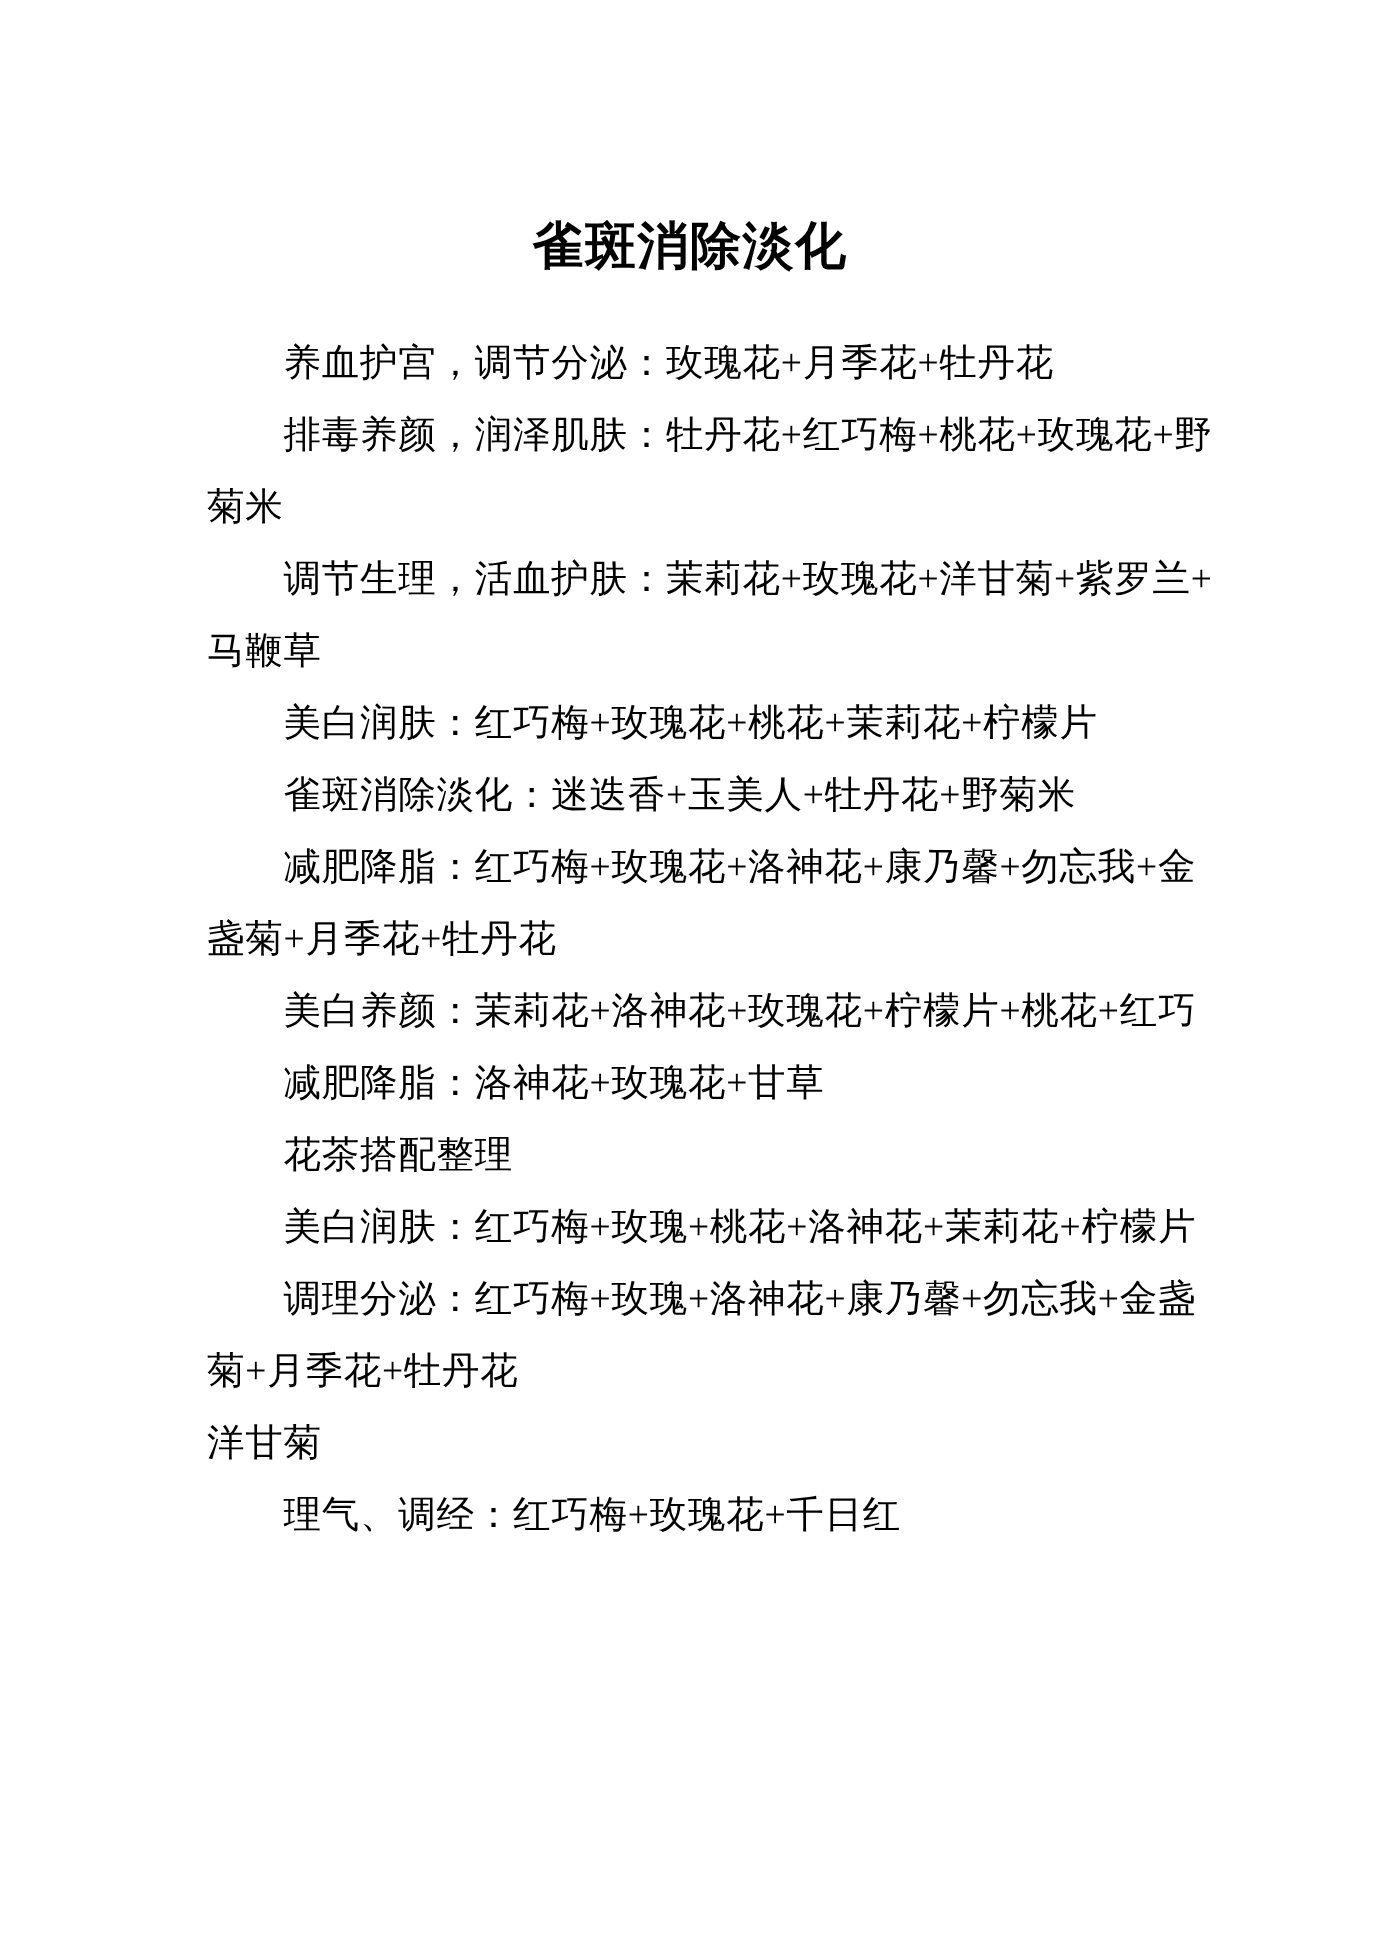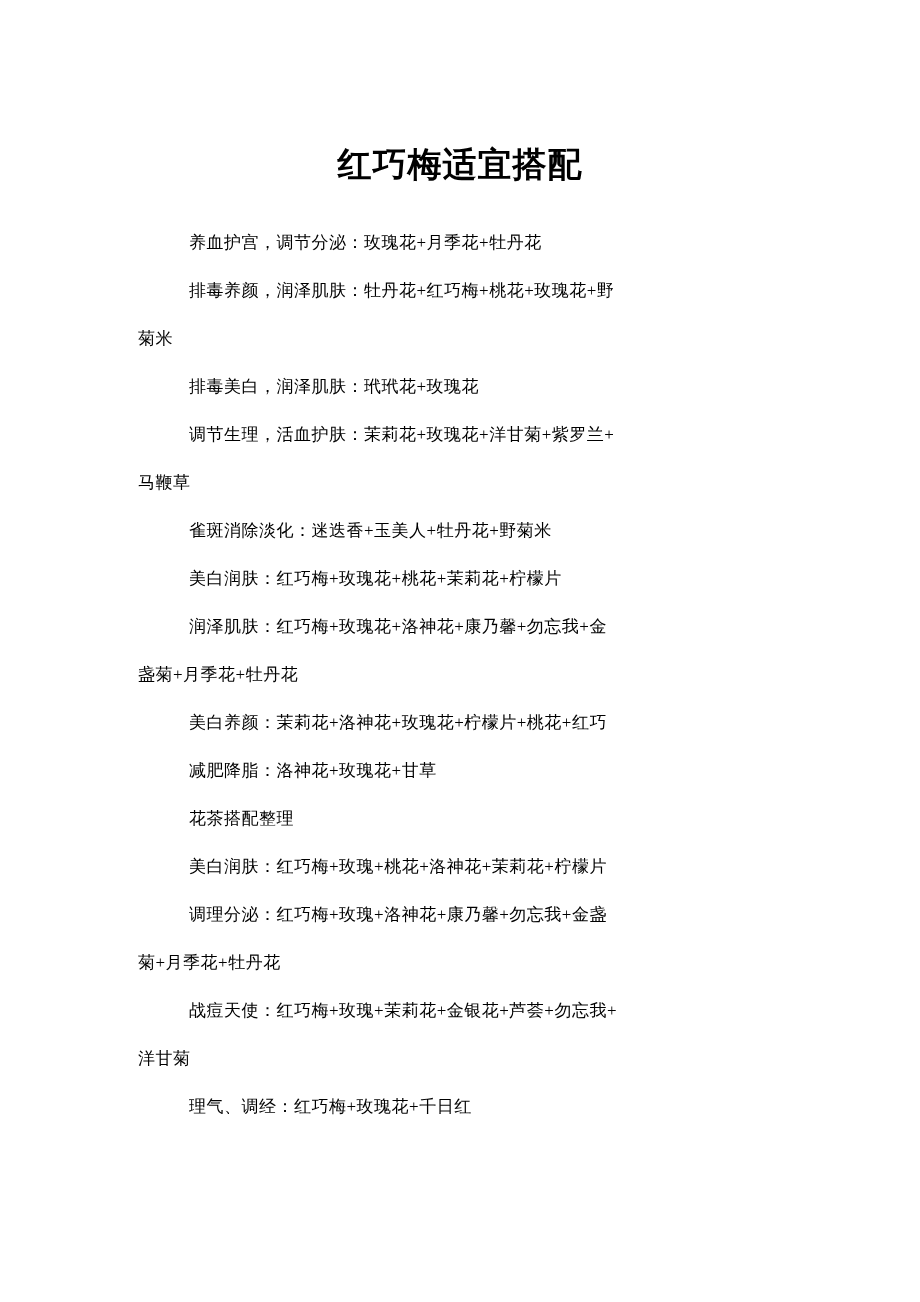--- a/index.html
+++ b/index.html
@@ -27,51 +27,49 @@
     font-weight: 700;
     line-height: 44px;
     letter-spacing: 1px;
     white-space: pre;
   }
   .doc-body {
     position: absolute;
     top: 219px;
     left: 138px;
     width: 660px;
-    font-size: 17px;
+    font-size: 25px;
     line-height: 48px;
     letter-spacing: 0.5px;
   }
   .line {
     height: 48px;
     white-space: pre;
   }
   .line.indent {
     padding-left: 51px;
   }
 </style>
 </head>
 <body>
 
 <div class="page" style="background: rgb(255, 255, 255); color: rgb(0, 0, 0);">
-  <h1 class="doc-title">红巧梅适宜搭配</h1>
+  <h1 class="doc-title">雀斑消除淡化</h1>
   <div class="doc-body">
       <div class="line indent">养血护宫，调节分泌：玫瑰花+月季花+牡丹花</div>
       <div class="line indent">排毒养颜，润泽肌肤：牡丹花+红巧梅+桃花+玫瑰花+野</div>
       <div class="line">菊米</div>
-      <div class="line indent">排毒美白，润泽肌肤：玳玳花+玫瑰花</div>
       <div class="line indent">调节生理，活血护肤：茉莉花+玫瑰花+洋甘菊+紫罗兰+</div>
       <div class="line">马鞭草</div>
+      <div class="line indent">美白润肤：红巧梅+玫瑰花+桃花+茉莉花+柠檬片</div>
       <div class="line indent">雀斑消除淡化：迷迭香+玉美人+牡丹花+野菊米</div>
-      <div class="line indent">美白润肤：红巧梅+玫瑰花+桃花+茉莉花+柠檬片</div>
-      <div class="line indent">润泽肌肤：红巧梅+玫瑰花+洛神花+康乃馨+勿忘我+金</div>
+      <div class="line indent">减肥降脂：红巧梅+玫瑰花+洛神花+康乃馨+勿忘我+金</div>
       <div class="line">盏菊+月季花+牡丹花</div>
       <div class="line indent">美白养颜：茉莉花+洛神花+玫瑰花+柠檬片+桃花+红巧</div>
       <div class="line indent">减肥降脂：洛神花+玫瑰花+甘草</div>
       <div class="line indent">花茶搭配整理</div>
       <div class="line indent">美白润肤：红巧梅+玫瑰+桃花+洛神花+茉莉花+柠檬片</div>
       <div class="line indent">调理分泌：红巧梅+玫瑰+洛神花+康乃馨+勿忘我+金盏</div>
       <div class="line">菊+月季花+牡丹花</div>
-      <div class="line indent">战痘天使：红巧梅+玫瑰+茉莉花+金银花+芦荟+勿忘我+</div>
       <div class="line">洋甘菊</div>
       <div class="line indent">理气、调经：红巧梅+玫瑰花+千日红</div>
     </div>
 </div>
 
 </body></html>

